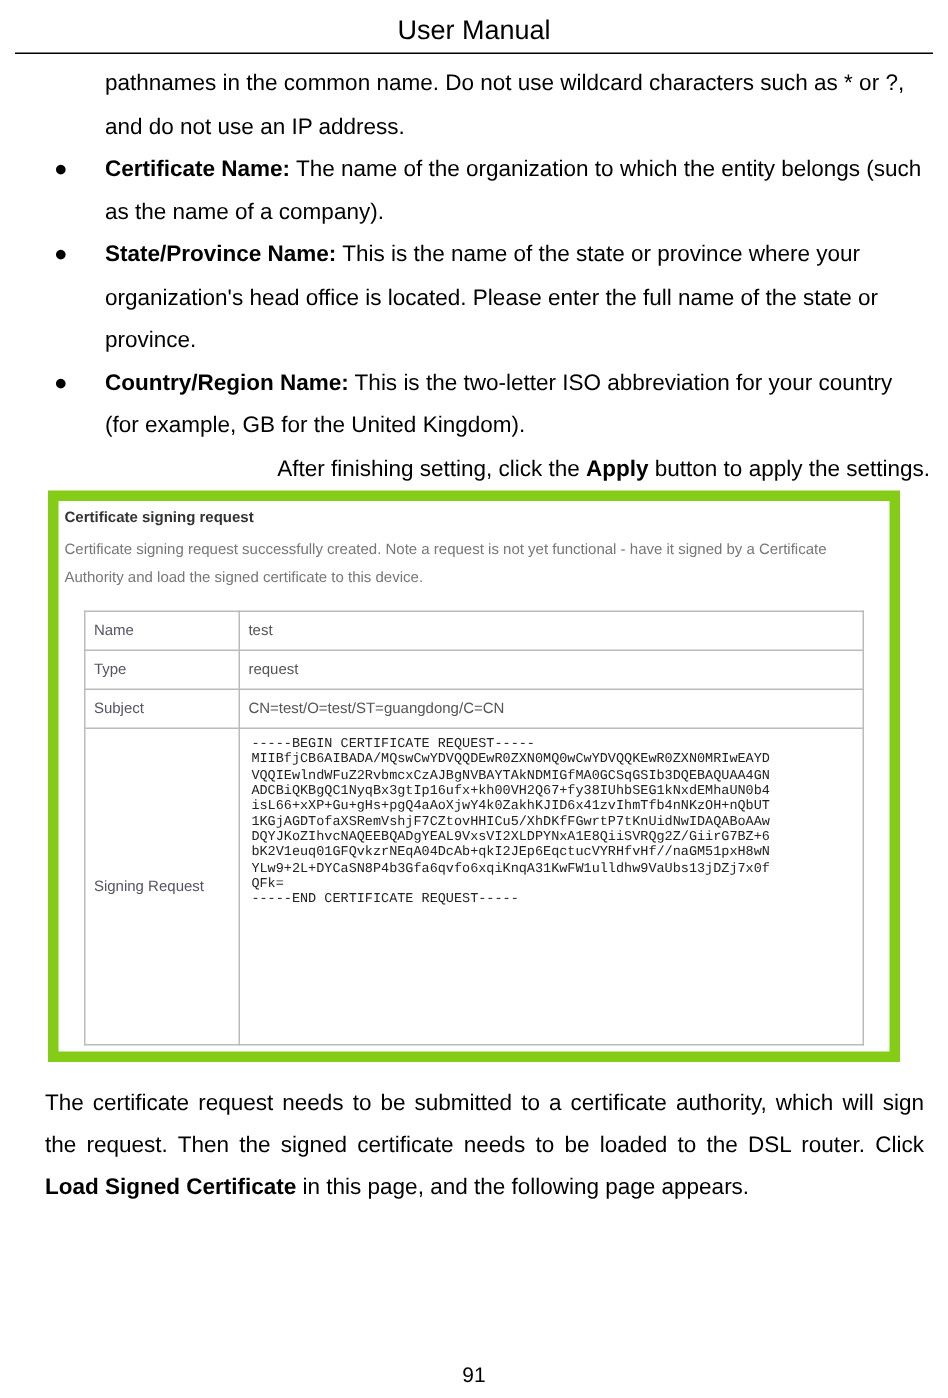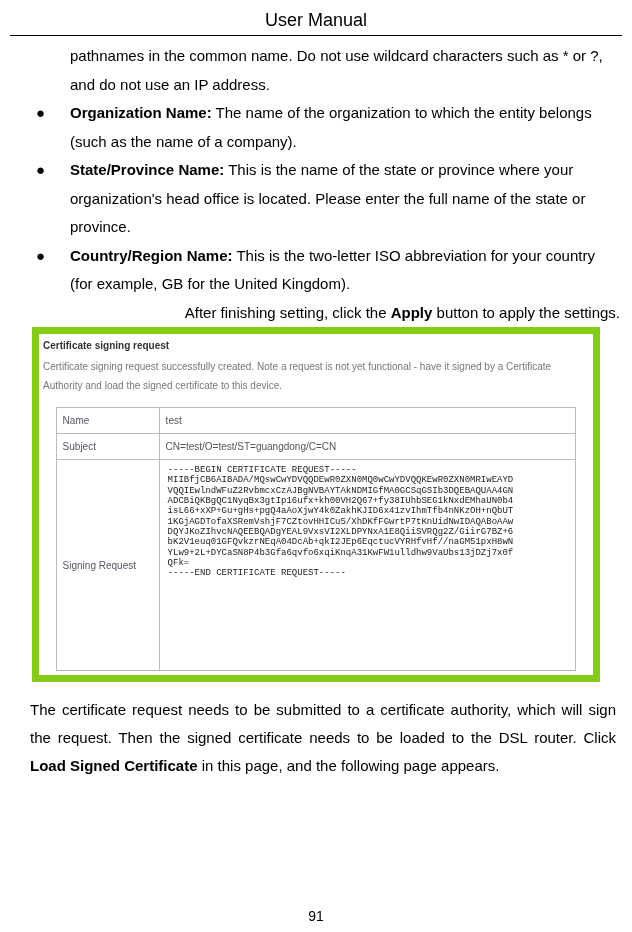--- a/index.html
+++ b/index.html
@@ -129,21 +129,21 @@
 
 <div class="page">
   <div class="header-title">User Manual</div>
 
   <div class="content">
     <div class="indented">pathnames in the common name. Do not use wildcard characters such as * or ?, and do not use an IP address.</div>
 
     <div class="bullet-row">
       <div class="bullet">●</div>
       <div class="bullet-text">
-        <span class="bold">Organization Name:</span><span> The name of the organization to which the entity belongs (such as the name of a company).</span>
+        <span class="bold">Certificate Name:</span><span> The name of the organization to which the entity belongs (such as the name of a company).</span>
       </div>
     </div>
 
     <div class="bullet-row">
       <div class="bullet">●</div>
       <div class="bullet-text">
         <span class="bold">State/Province Name:</span><span> This is the name of the state or province where your organization's head office is located. Please enter the full name of the state or province.</span>
       </div>
     </div>
 
@@ -159,20 +159,24 @@
     </div>
 
     <div class="img-container">
       <div class="csr-title">Certificate signing request</div>
       <div class="csr-note">Certificate signing request successfully created. Note a request is not yet functional - have it signed by a Certificate Authority and load the signed certificate to this device.</div>
       <table class="csr">
         <tbody>
             <tr>
           <td class="label">Name</td>
           <td>test</td>
+        </tr>
+        <tr>
+          <td class="label">Type</td>
+          <td>request</td>
         </tr>
         <tr>
           <td class="label">Subject</td>
           <td>CN=test/O=test/ST=guangdong/C=CN</td>
         </tr>
         <tr>
           <td class="label" style="vertical-align:middle">Signing Request</td>
           <td>
             <div class="cert-block">-----BEGIN CERTIFICATE REQUEST-----
 MIIBfjCB6AIBADA/MQswCwYDVQQDEwR0ZXN0MQ0wCwYDVQQKEwR0ZXN0MRIwEAYD

